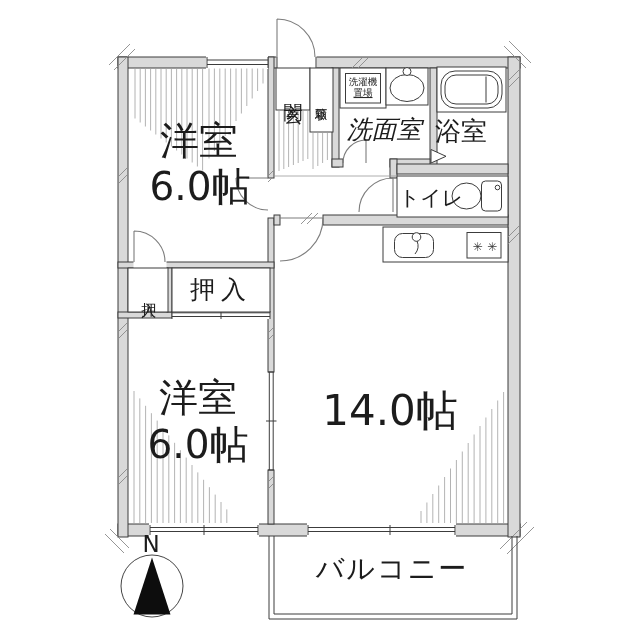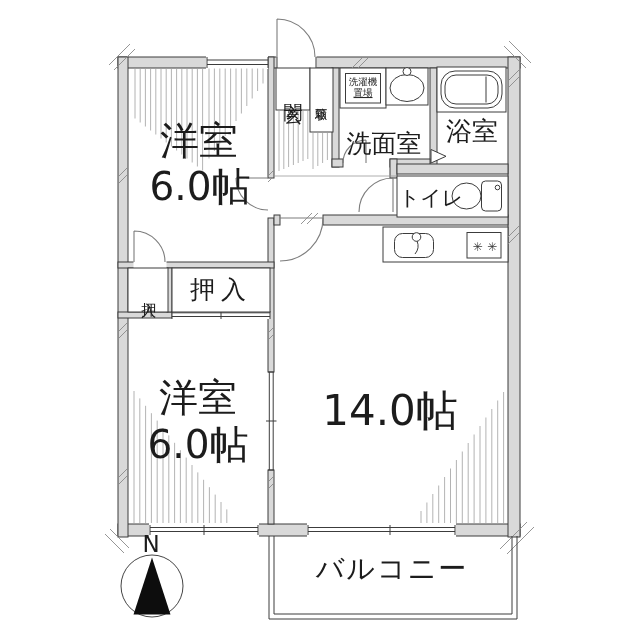--- a/index.html
+++ b/index.html
@@ -158,22 +158,22 @@
   <div class="lbl" style="left:198px;top:445px;font-size:39px;">6.0帖</div>
 
   <div class="lbl" style="left:390px;top:411px;font-size:42px;">14.0帖</div>
 
   <div class="lbl vert" style="left:293px;top:89px;font-size:19px;">玄関</div>
   <div class="lbl vert" style="left:321px;top:99px;font-size:12px;">下駄箱</div>
 
   <div class="lbl" style="left:363px;top:82px;font-size:9.5px;">洗濯機</div>
   <div class="lbl" style="left:363px;top:93px;font-size:9.5px;text-decoration:underline;">置場</div>
 
-  <div class="lbl" style="left:384px;top:144px;font-size:25px;">洗面室</div>
-  <div class="lbl" style="left:472px;top:132px;font-size:26px;">浴室</div>
+  <div class="lbl" style="left:384px;top:130px;font-size:25px;font-style:italic;">洗面室</div>
+  <div class="lbl" style="left:461px;top:132px;font-size:26px;">浴室</div>
   <div class="lbl" style="left:431px;top:199px;font-size:21px;">トイレ</div>
 
   <div class="lbl vert" style="left:148px;top:290px;font-size:15px;">押入</div>
   <div class="lbl" style="left:221px;top:290px;font-size:25px;letter-spacing:6px;">押入</div>
 
   <div class="lbl" style="left:392px;top:571px;font-size:28px;letter-spacing:2px;font-family:Liberation Mono, monospace;">バルコニー</div>
 
   <div class="lbl" style="left:151px;top:545px;font-size:23px;">N</div>
 </div>
 

